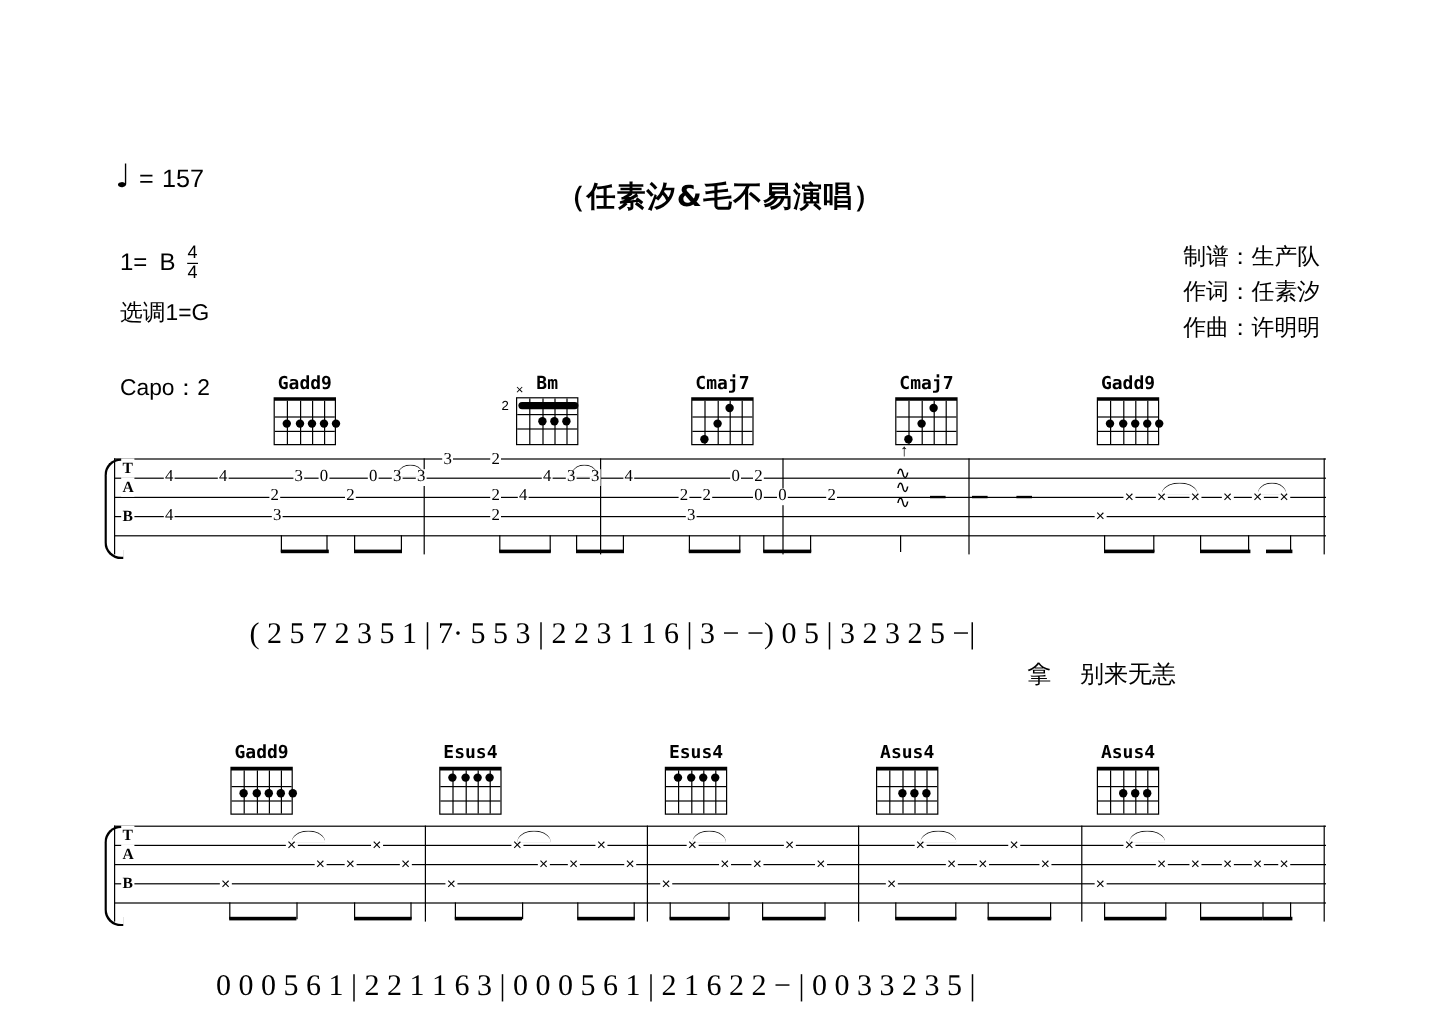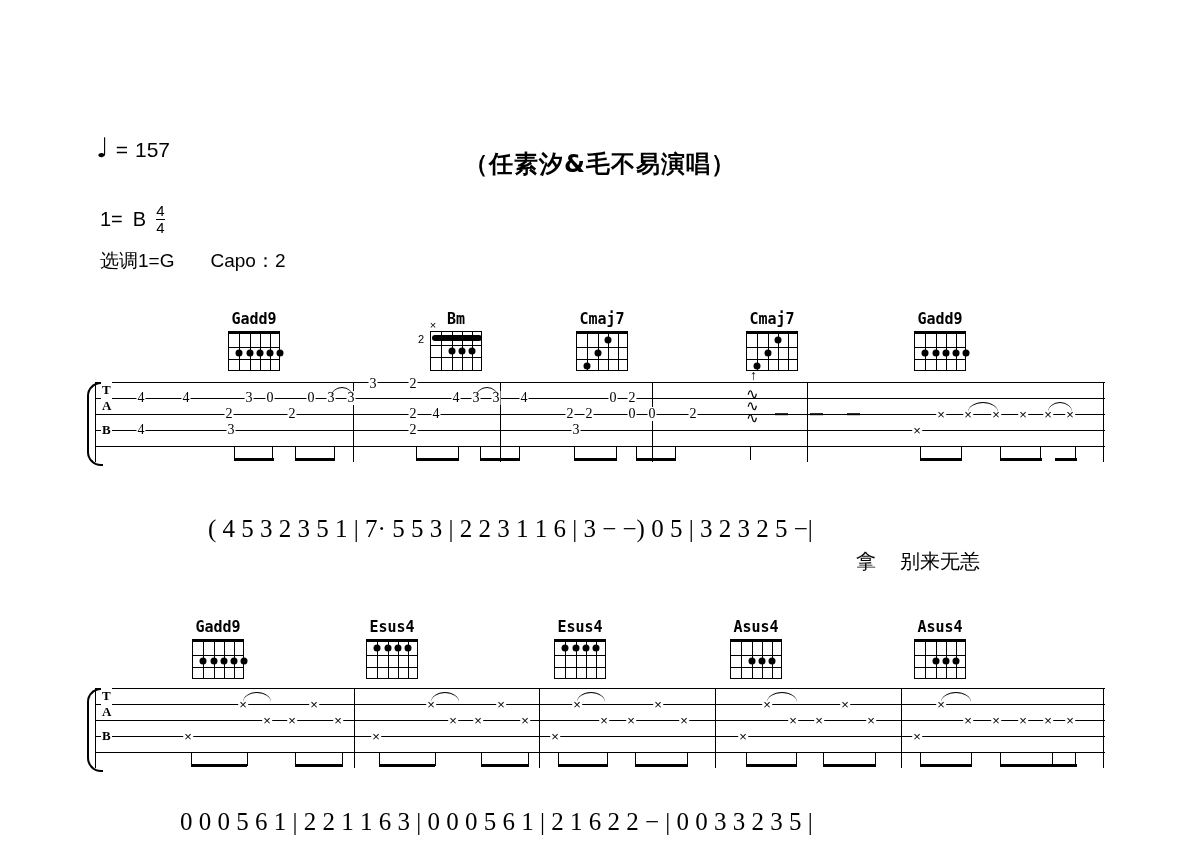--- a/index.html
+++ b/index.html
@@ -75,20 +75,21 @@
     top: 0px;
   }
   .timesig .num { display: block; }
   .timesig .den { display: block; border-top: 1.6px solid #000; }
   .capoline {
     position: absolute;
     left: 100px; top: 248px;
     font-size: 19px;
     display: flex;
     gap: 36px;
+    flex-direction: column;
   }
   .credits {
     position: absolute;
     right: 100px; top: 200px;
     text-align: right;
     font-size: 19px;
     line-height: 1.55;
   }
 
   
@@ -278,20 +279,25 @@
       <span class="num">4</span>
       <span class="den">4</span>
     </span>
   </div>
 
   <div class="capoline">
     <span>选调1=G</span>
     <span>Capo：2</span>
   </div>
 
+  <div class="credits">
+    <div>制谱：生产队</div>
+    <div>作词：任素汐</div>
+    <div>作曲：许明明</div>
+  </div>
 
   <div class="chord" style="left:222px; top:310px;">
     <div class="cname">Gadd9</div>
     <div class="grid">
       <div class="v" style="left:10px"></div>
         <div class="v" style="left:20.6px"></div>
       <div class="v" style="left:31px"></div>
         <div class="v" style="left:41.4px"></div>
       <div class="h" style="top:12.6px"></div>
         <div class="h" style="top:25.2px"></div>
@@ -466,21 +472,21 @@
       <div class="stem" style="left:905px; top:64px; height:14px;"></div>
       <div class="stem" style="left:945px; top:64px; height:14px;"></div>
       <div class="stem" style="left:980px; top:64px; height:14px;"></div>
       <div class="beam" style="left:825px; top:76px; width:42px;"></div>
       <div class="beam" style="left:905px; top:76px; width:42px;"></div>
       <div class="beam" style="left:960px; top:76px; width:22px;"></div>
     </div>
   </div>
 
   <div>
-    <div class="jianpu" style="left:208px; top:515px;">( 4 5 3 2 3 5  1 | 7·  5 5 3 | 2 2 3 1 1  6 | 3 − −) 0 5 | 3 2 3 2 5  −|</div>
+    <div class="jianpu" style="left:208px; top:515px;">( 2 5 7 2 3 5  1 | 7·  5 5 3 | 2 2 3 1 1  6 | 3 − −) 0 5 | 3 2 3 2 5  −|</div>
     <div class="lyric" style="left:856px; top:548px;">拿</div>
     <div class="lyric" style="left:900px; top:548px;">别来无恙</div>
   </div>
 
   <div class="chord" style="left:186px; top:618px;">
     <div class="cname">Gadd9</div>
     <div class="grid">
       <div class="v" style="left:10px"></div>
         <div class="v" style="left:20.6px"></div>
       <div class="v" style="left:31px"></div>

